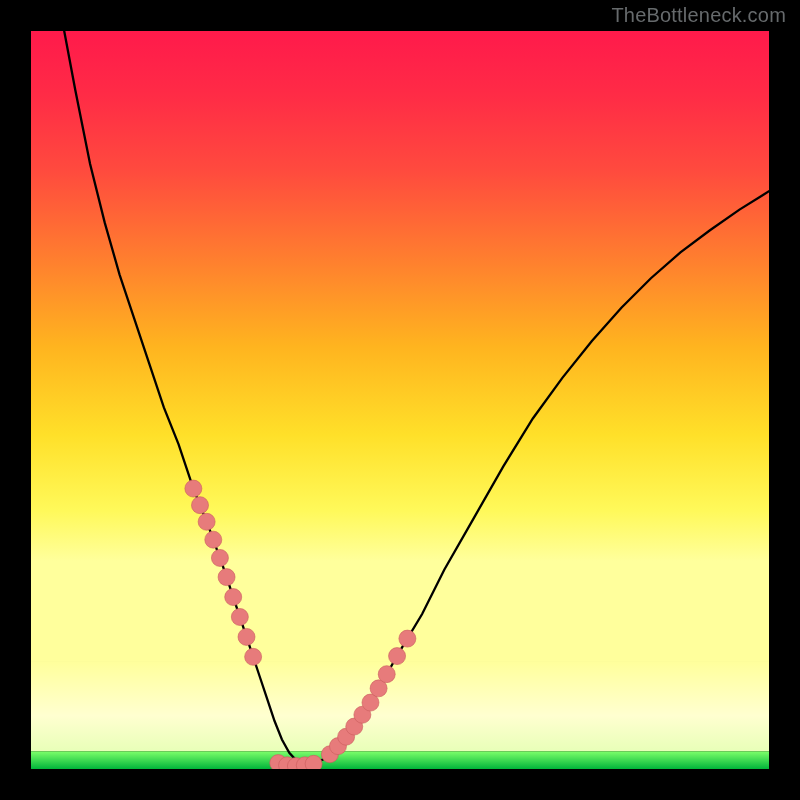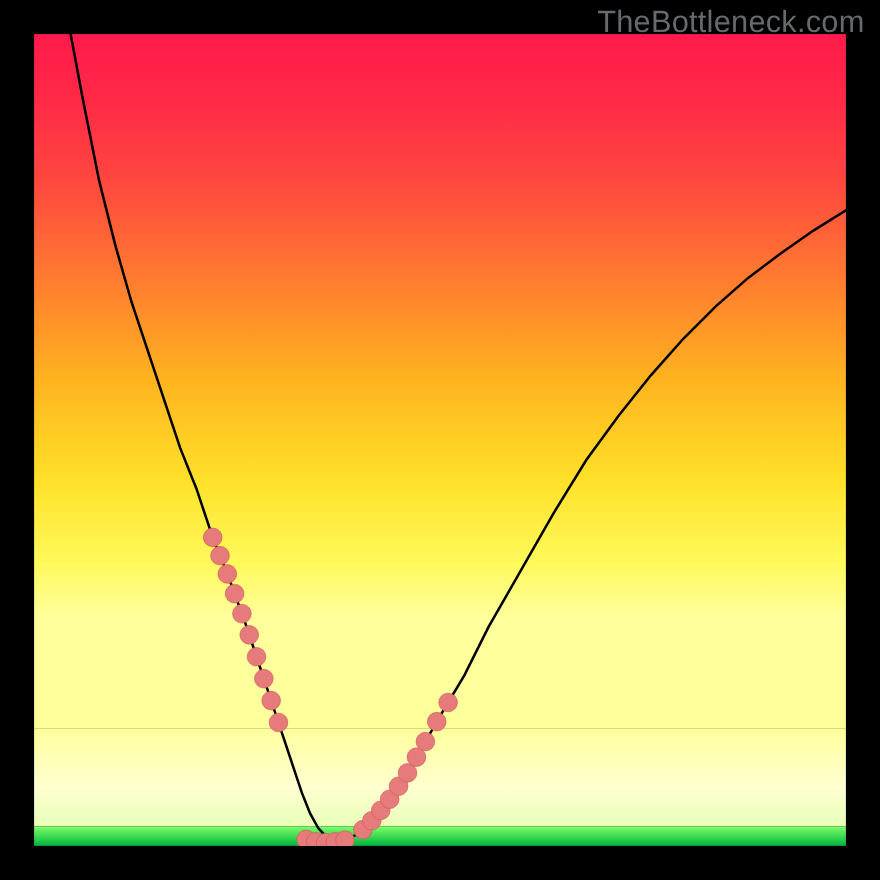--- a/index.html
+++ b/index.html
@@ -23,21 +23,21 @@
     position: absolute;
     left: 31px;
     top: 31px;
     width: 738px;
     height: 738px;
   }
   .watermark {
     position: absolute;
     top: 4px;
     right: 14px;
-    font-size: 28px;
+    font-size: 20px;
     font-weight: 400;
     color: #666a6c;
     letter-spacing: 0.2px;
   }
   svg { display: block; }
 </style>
 </head>
 <body>
 
 <div class="frame">

